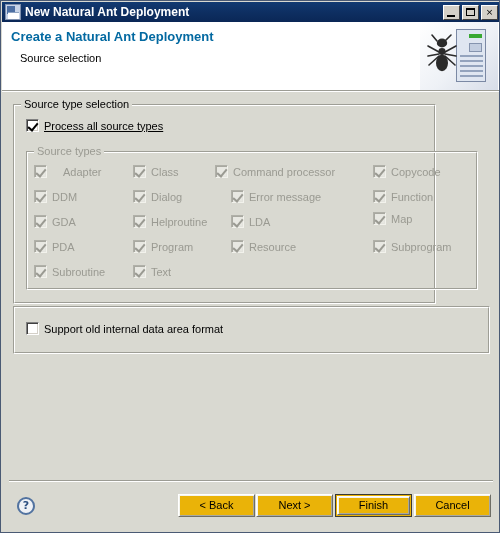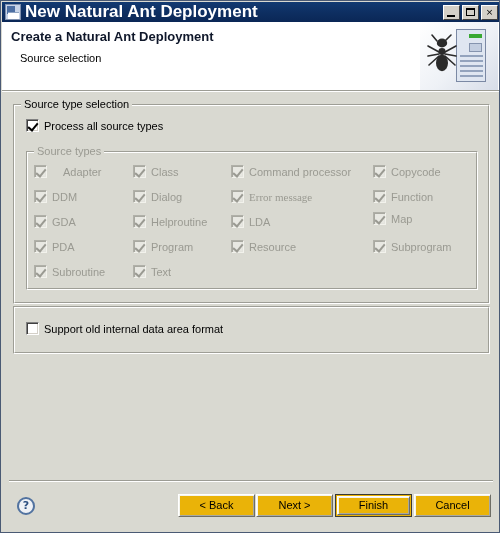--- a/index.html
+++ b/index.html
@@ -53,21 +53,21 @@
   #win-icon:after {
     content: "";
     position: absolute;
     left: 2px; top: 7px;
     width: 11px; height: 6px;
     background: #ffffff;
     border-top: 1px solid #8ea3c2;
   }
   #title-text {
     color: #ffffff;
-    font-size: 17px;
+    font-size: 12px;
     font-weight: bold;
     letter-spacing: 0px;
     white-space: nowrap;
     flex: 1 1 auto;
     overflow: hidden;
   }
   .caption-btns { display: flex; gap: 2px; flex: 0 0 auto; }
   .cap-btn {
     width: 17px; height: 15px;
     background: #d4d0c8;
@@ -110,21 +110,21 @@
     width: 498px;
     height: 68px;
     background: #ffffff;
     overflow: hidden;
   }
   #header-title {
     position: absolute;
     left: 9px; top: 7px;
     font-size: 13px;
     font-weight: bold;
-    color: #0f172a;
+    color: #0369a1;
     white-space: nowrap;
   }
   #header-sub {
     position: absolute;
     left: 18px; top: 30px;
     font-size: 11px;
     color: #000;
     white-space: nowrap;
   }
   #header-graphic {
@@ -198,21 +198,21 @@
     position: absolute;
     top: -7px; left: 7px;
     background: #d9d9d1;
     padding: 0 3px;
     font-size: 11px;
     color: #000;
     white-space: nowrap;
   }
   .gb-title.disabled { color: #9a9a92; }
 
-  #grp-source { left: 11px; top: 12px; width: 477px; height: 200px; }
+  #grp-source { left: 11px; top: 12px; width: 423px; height: 200px; }
   #grp-types  { left: 12px; top: 46px; width: 452px; height: 139px; }
   #grp-gen    { left: 11px; top: 214px; width: 477px; height: 48px; }
 
   
   .cb-row {
     position: absolute;
     display: flex;
     align-items: center;
     white-space: nowrap;
   }
@@ -357,21 +357,21 @@
     </div>
   </div>
   <div id="sep-top"></div>
 
   <div id="body">
 
     <div class="groupbox" id="grp-source">
       <div class="gb-inner"></div>
       <div class="gb-title">Source type selection</div>
 
-      <div class="cb-row" style="left:12px; top:14px;">
+      <div class="cb-row" style="left:12px; top:14px;text-decoration:underline;">
         <span class="cbox checked"></span>
         <span class="cb-label">Process all source types</span>
       </div>
 
       <div class="groupbox" id="grp-types">
         <div class="gb-inner"></div>
         <div class="gb-title disabled">Source types</div>
 
         <div class="cb-row" style="left:7px; top:13px;gap:11px;">
           <span class="cbox disabled checked"></span>
@@ -408,25 +408,25 @@
         </div>
         <div class="cb-row" style="left:106px; top:88px;">
           <span class="cbox disabled checked"></span>
           <span class="cb-label disabled">Program</span>
         </div>
         <div class="cb-row" style="left:106px; top:113px;">
           <span class="cbox disabled checked"></span>
           <span class="cb-label disabled">Text</span>
         </div>
 
-        <div class="cb-row" style="left:204px; top:13px;">
+        <div class="cb-row" style="left:188px; top:13px;">
           <span class="cbox disabled checked"></span>
           <span class="cb-label disabled">Command processor</span>
         </div>
-        <div class="cb-row" style="left:204px; top:38px;font-family:Liberation Serif, serif;">
+        <div class="cb-row" style="left:204px; top:38px;">
           <span class="cbox disabled checked"></span>
           <span class="cb-label disabled">Error message</span>
         </div>
         <div class="cb-row" style="left:204px; top:63px;">
           <span class="cbox disabled checked"></span>
           <span class="cb-label disabled">LDA</span>
         </div>
         <div class="cb-row" style="left:204px; top:88px;">
           <span class="cbox disabled checked"></span>
           <span class="cb-label disabled">Resource</span>

